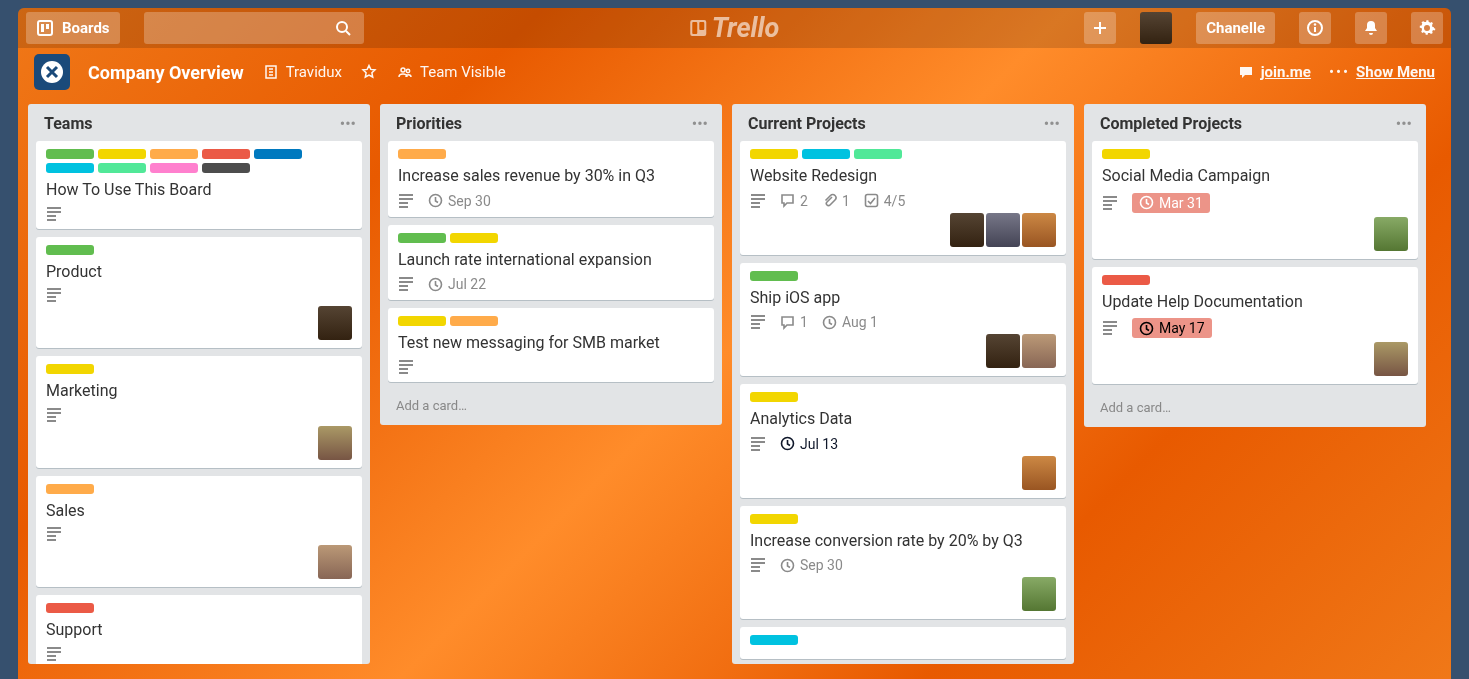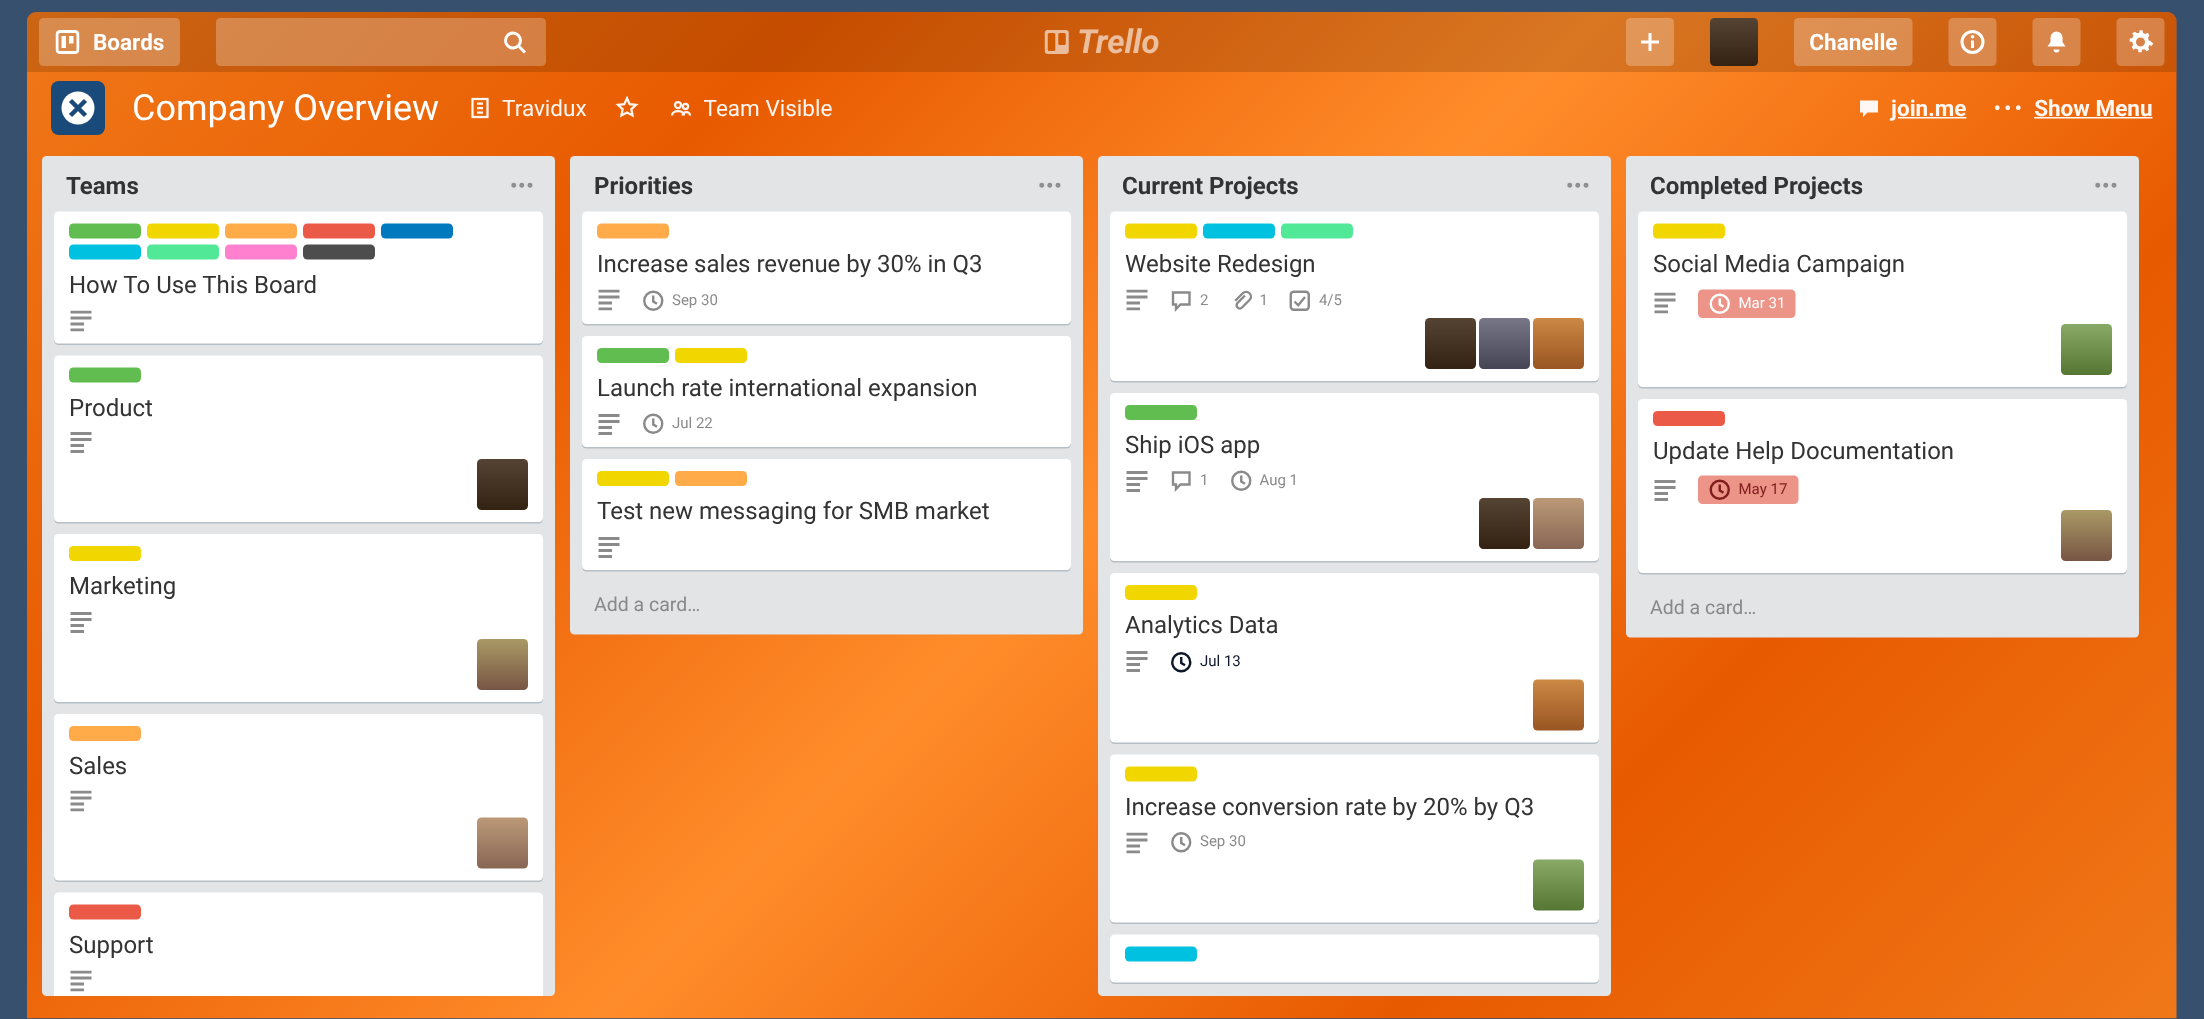--- a/index.html
+++ b/index.html
@@ -4,47 +4,47 @@
 <style>
 *{box-sizing:border-box;margin:0;padding:0;font-family:-apple-system,BlinkMacSystemFont,"Segoe UI",Roboto,sans-serif}
 body{background:#36506e;width:1469px;height:679px;overflow:hidden;padding:8px 18px 0 18px}
 .app{width:100%;height:100%;background:linear-gradient(135deg,#f07818 0%,#e85a00 25%,#ff8c2a 50%,#e85a00 75%,#f07818 100%);border-radius:6px 6px 0 0;overflow:hidden;display:flex;flex-direction:column}
 
 
 .topbar{height:40px;background:rgba(0,0,0,.15);display:flex;align-items:center;padding:0 8px;gap:24px;position:relative}
 .btn{height:32px;border-radius:3px;background:rgba(255,255,255,.25);color:#fff;display:flex;align-items:center;padding:0 10px;font-size:15px;font-weight:700;gap:8px;cursor:pointer}
 .btn.square{width:32px;padding:0;justify-content:center}
 .search{width:220px;background:rgba(255,255,255,.25);height:32px;border-radius:3px;display:flex;align-items:center;justify-content:flex-end;padding:0 12px}
-.logo{position:absolute;left:50%;transform:translateX(-50%);color:rgba(255,255,255,.6);display:flex;align-items:center;gap:6px;font-family:cursive;font-size:22px;font-style:italic;font-weight:700}
+.logo{position:absolute;left:50%;transform:translateX(-50%);color:rgba(255,255,255,.6);display:flex;align-items:center;gap:6px;font-family:cursive;font-size:27px;font-style:italic;font-weight:700}
 .logo .sq{width:16px;height:16px;background:rgba(255,255,255,.6);border-radius:2px;position:relative}
 .logo .sq::before{content:"";position:absolute;left:2px;top:2px;width:5px;height:12px;background:#d25a00;border-radius:1px}
 .logo .sq::after{content:"";position:absolute;right:2px;top:2px;width:5px;height:8px;background:#d25a00;border-radius:1px}
 .spacer{flex:1}
 .avatar{width:32px;height:32px;border-radius:3px;background:#654;background-size:cover}
 .ico{width:18px;height:18px;display:inline-flex;align-items:center;justify-content:center}
 
 
 .board-head{height:48px;display:flex;align-items:center;padding:0 16px;gap:18px;color:#fff}
 .board-icon{width:36px;height:36px;border-radius:5px;background:#1a4a7a;display:flex;align-items:center;justify-content:center;color:#fff}
-.board-title{font-size:24px;font-weight:400}
+.board-title{font-size:18px;font-weight:700}
 .bh-item{display:flex;align-items:center;gap:6px;font-size:15px;opacity:.95}
 .bh-link{text-decoration:underline;font-weight:700;font-size:15px;cursor:pointer}
 
 
 .canvas{flex:1;display:flex;gap:10px;padding:8px 10px;overflow:hidden;align-items:flex-start}
 .list{background:#e2e4e6;border-radius:3px;width:342px;flex-shrink:0;padding:8px 8px 10px 8px;max-height:560px;overflow-y:auto;position:relative}
 .list-head{display:flex;align-items:flex-end;justify-content:space-between;padding:2px 6px 8px 8px}
 .list-title{font-size:16px;font-weight:700;color:#333}
 .list-menu{color:#909090;cursor:pointer}
 
 .card{background:#fff;border-radius:3px;margin-bottom:8px;padding:8px 10px 8px 10px;box-shadow:0 1px 0 rgba(9,45,66,.2);cursor:pointer;position:relative}
 .labels{display:flex;gap:4px;margin-bottom:6px;flex-wrap:wrap}
 .label{height:10px;width:48px;border-radius:3px}
 .card-title{font-size:16px;color:#333;line-height:1.35;margin-bottom:6px}
-.badges{display:flex;gap:14px;color:#8a8a8a;font-size:10px}
+.badges{display:flex;gap:14px;color:#8a8a8a;font-size:14px}
 .badge{display:flex;align-items:center;gap:5px}
 .badge.due{background:#ec9488;color:#fff;padding:2px 7px;border-radius:3px}
 .members{display:flex;justify-content:flex-end;gap:2px;margin-top:4px}
 .member{width:34px;height:34px;border-radius:3px;background:#776}
 .add-card{color:#888;font-size:13px;padding:8px 8px 2px 8px;cursor:pointer}
 
 
 .list::-webkit-scrollbar{width:10px}
 .list::-webkit-scrollbar-thumb{background:rgba(0,0,0,.15);border-radius:5px}
 
@@ -457,21 +457,21 @@
           <div class="labels">
             <span class="label c-red"></span>
           </div>
           <div class="card-title">Update Help Documentation</div>
           <div class="badges">
             <span class="badge">
               <svg width="16" height="14" viewBox="0 0 16 14">
                 <path d="M1 1h14M1 5h14M1 9h9M1 13h9" stroke="#8a8a8a" stroke-width="2"></path>
               </svg>
             </span>
-            <span class="badge due" style="color:#7f1d1d"><svg width="15" height="15" viewBox="0 0 15 15" fill="none" stroke="currentColor" stroke-width="1.6">
+            <span class="badge due" style="color:#000000"><svg width="15" height="15" viewBox="0 0 15 15" fill="none" stroke="currentColor" stroke-width="1.6">
                 <circle cx="7.5" cy="7.5" r="6"></circle>
                 <path d="M7.5 4v4l2.5 1.5"></path>
               </svg> May 17</span>
           </div>
           <div class="members">
             <span class="member av2"></span>
           </div>
         </div>
         <div class="add-card">Add a card…</div>
       </div>

